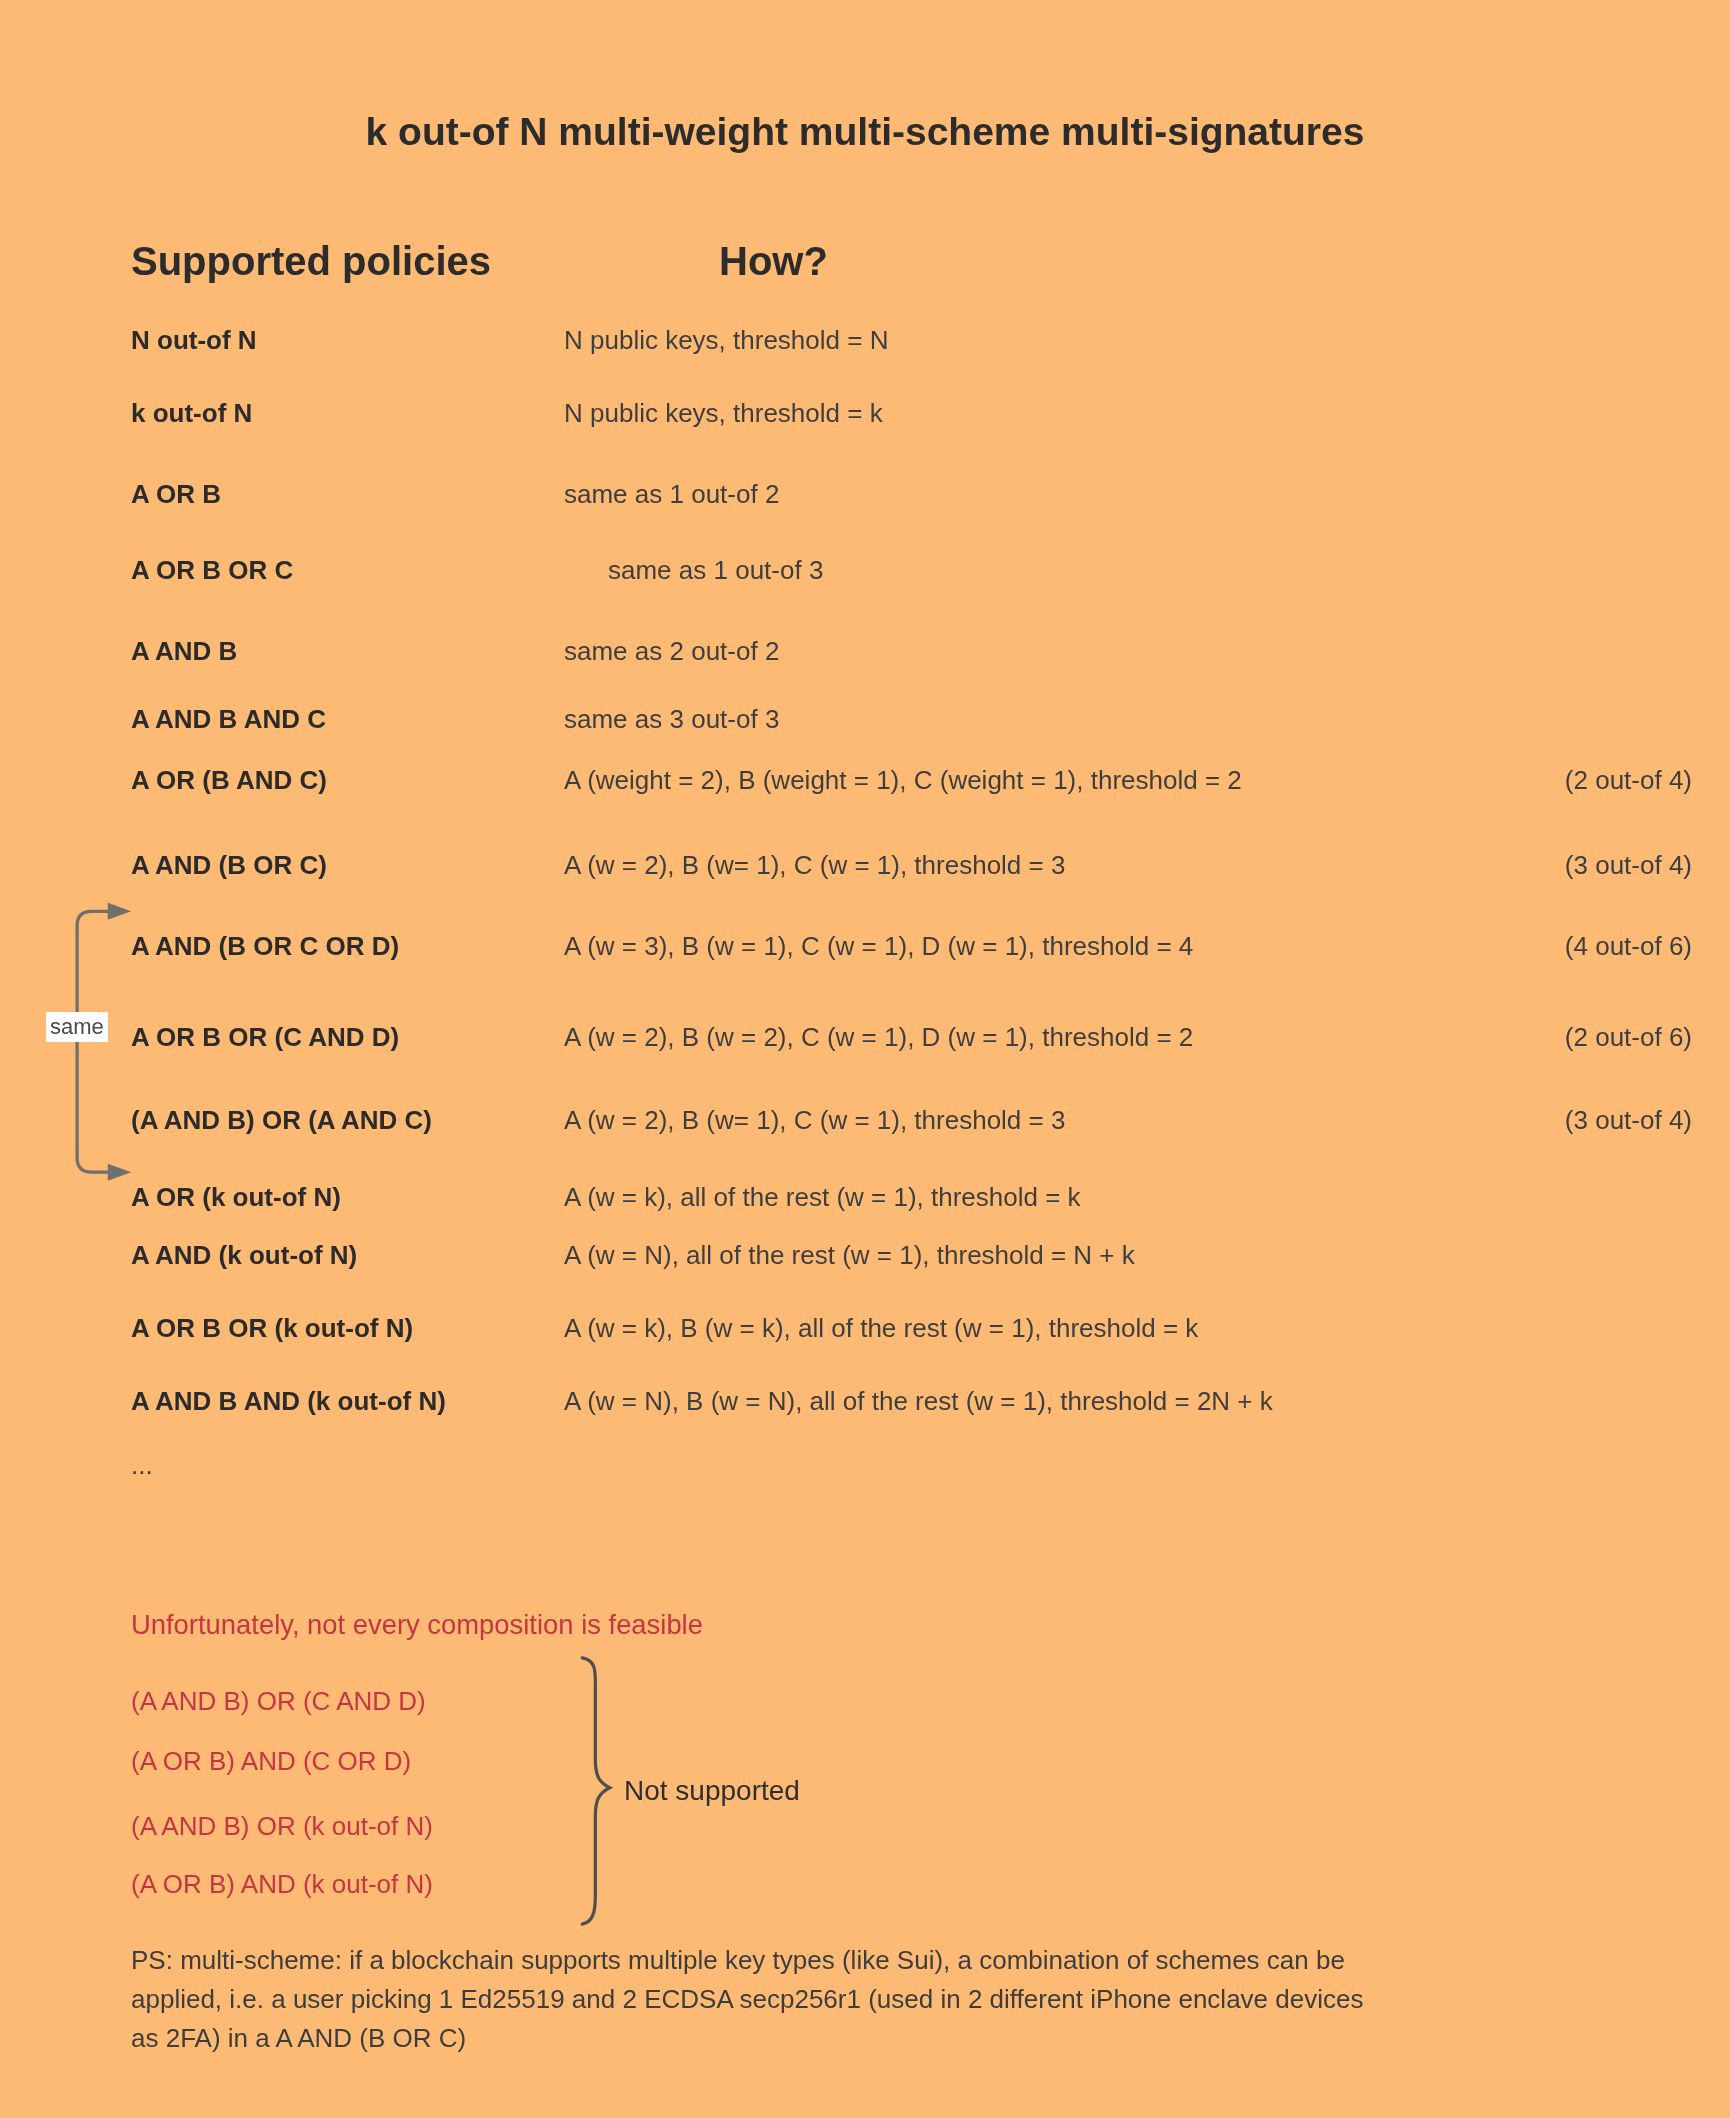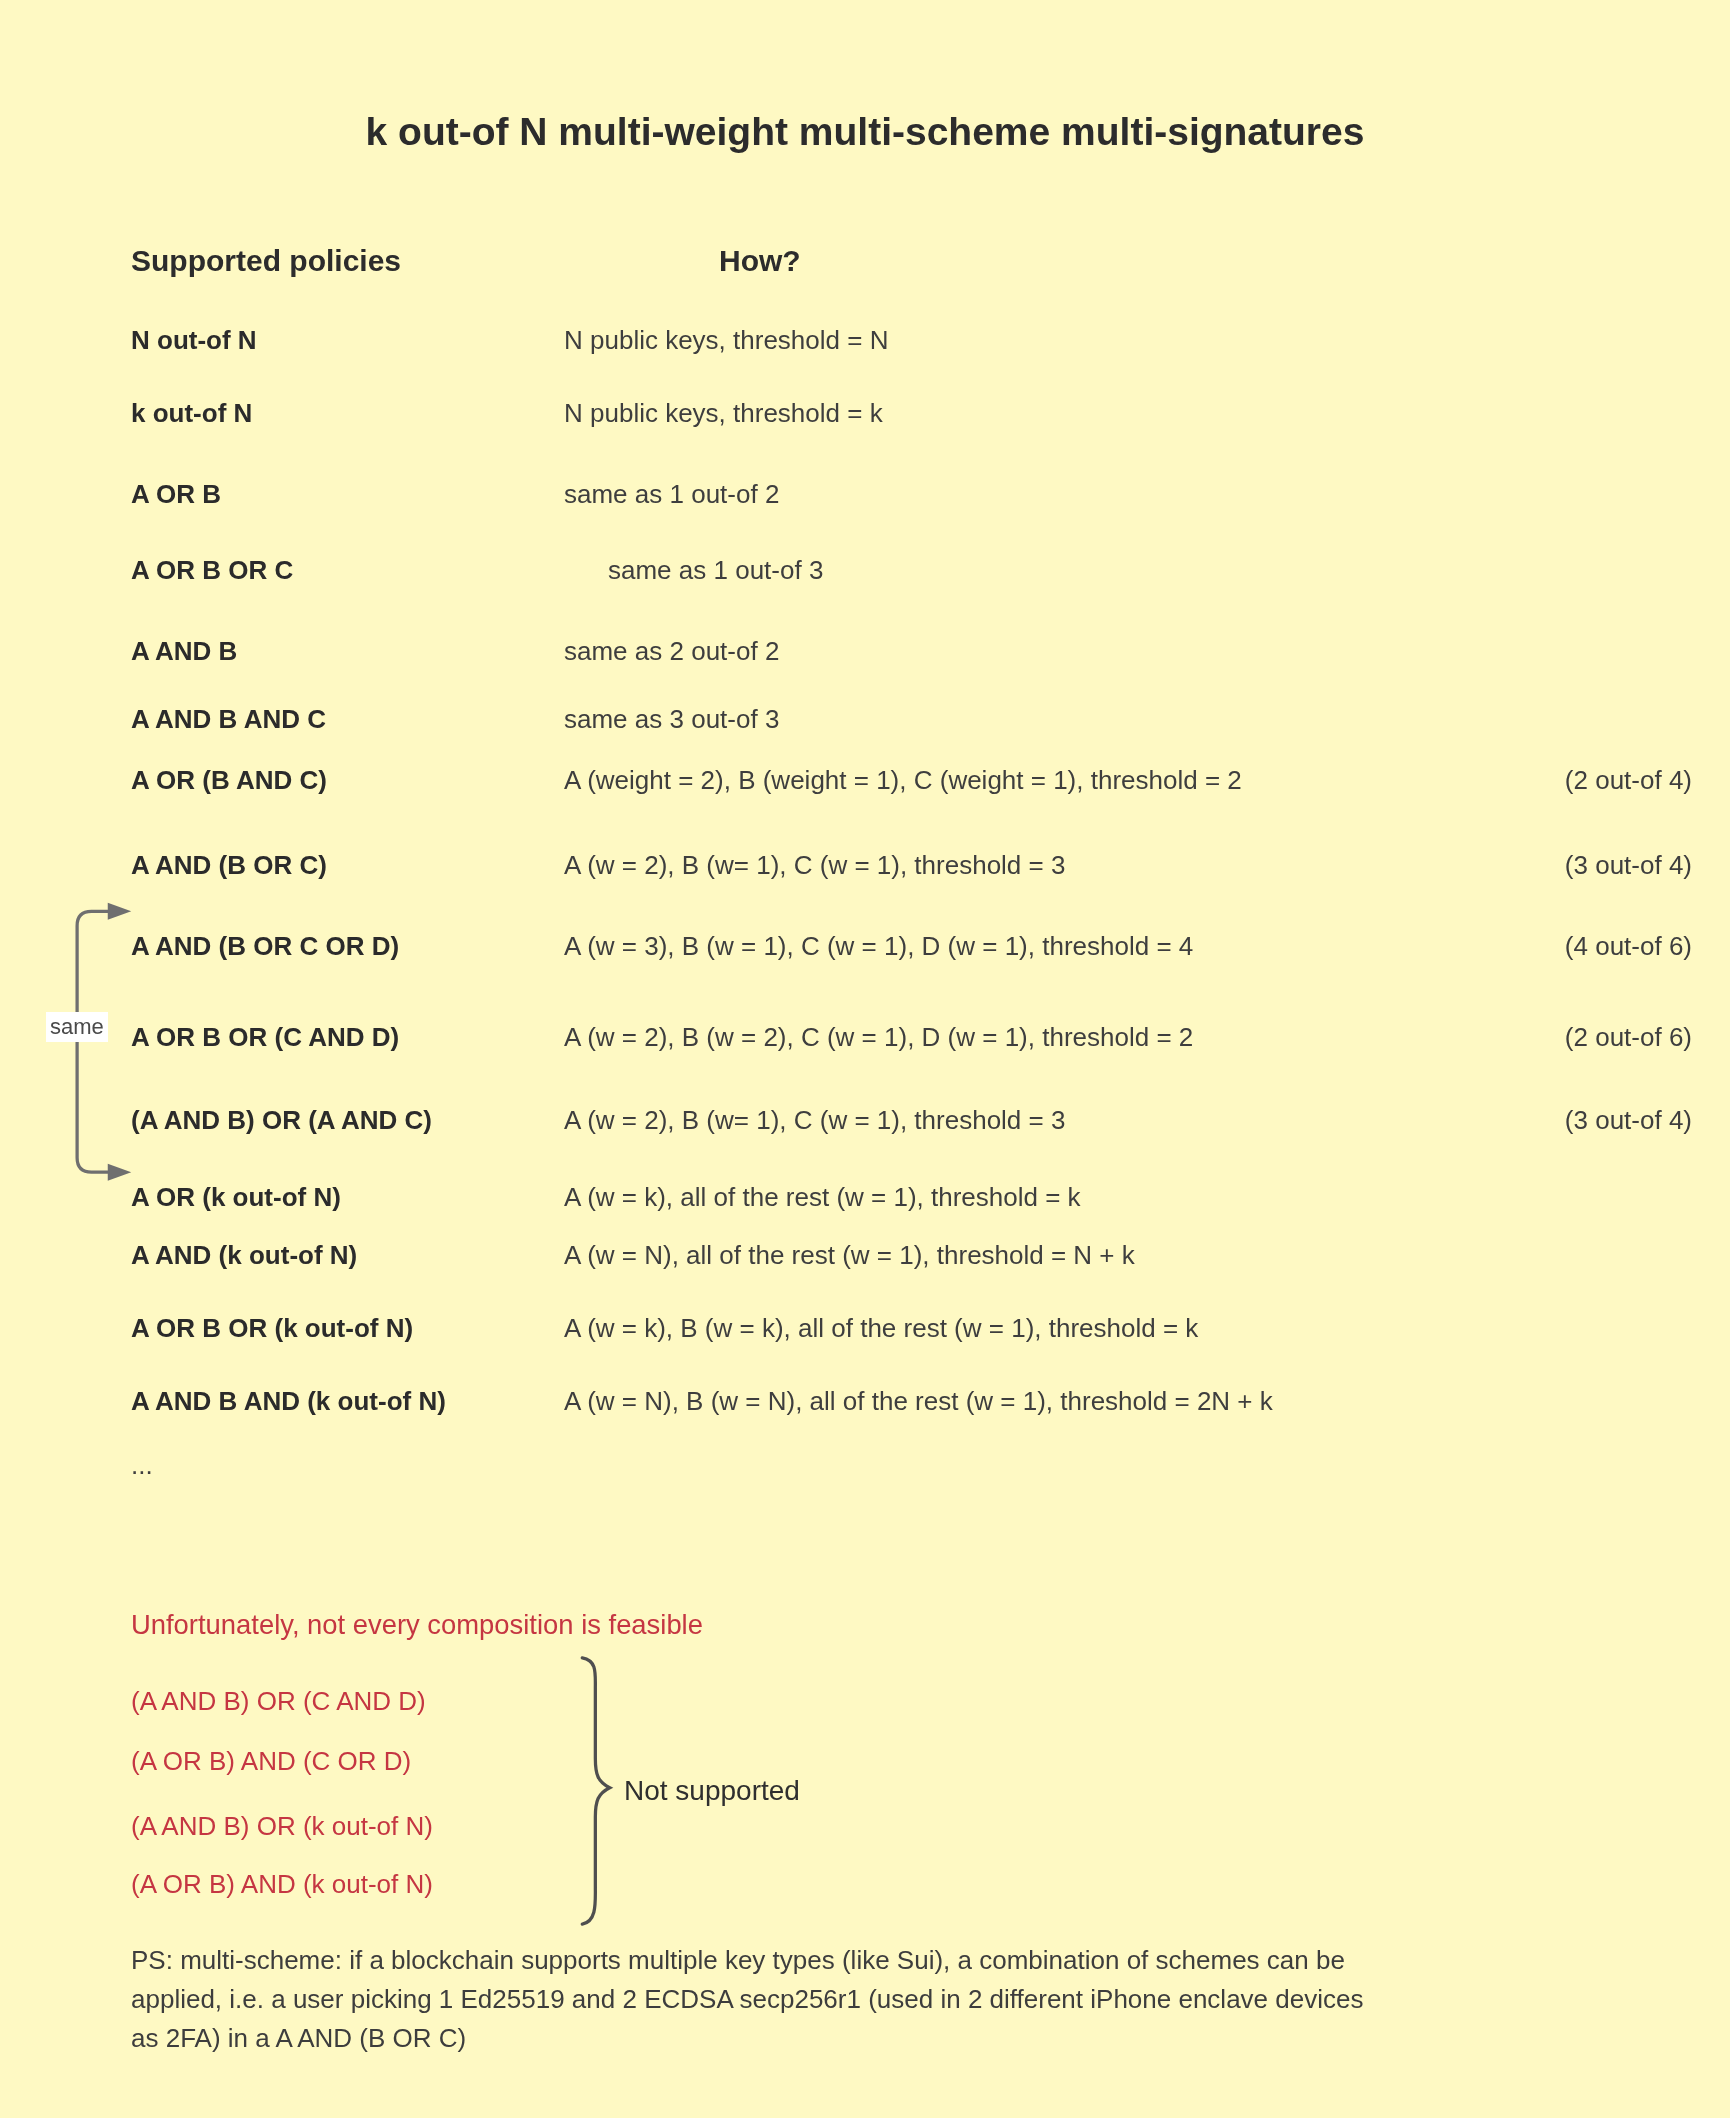--- a/index.html
+++ b/index.html
@@ -1,20 +1,20 @@
 <!DOCTYPE html>
 <html style="font-size:10.4px"><head>
 <meta charset="utf-8">
 <style>
   html,body{margin:0;padding:0;background:#ffffff;}
   .page{
     position:relative;
     width:1730px;
     height:2119px;
-    background:#fef9c3;
+    background:#fdba74;
     font-family:"Liberation Sans", sans-serif;
     color:#3e3e3e;
     overflow:hidden;
   }
   .title{
     position:absolute;
     top:110px; left:0; width:100%;
     text-align:center;
     font-size:39px;
     font-weight:700;
@@ -25,21 +25,21 @@
     position:absolute;
     top:244px; left:131px;
     width:1561px;
   }
   .thead{
     display:grid;
     grid-template-columns:433px 1fr;
     align-items:baseline;
   }
   .thead .h{
-    font-size:30px;
+    font-size:40px;
     font-weight:700;
     color:#2c2c2c;
     line-height:34px;
   }
   .thead .h-how{margin-left:155px;display:inline-block;}
   .row{
     display:grid;
     grid-template-columns:433px 1fr 189px;
     align-items:baseline;
     line-height:31px;

